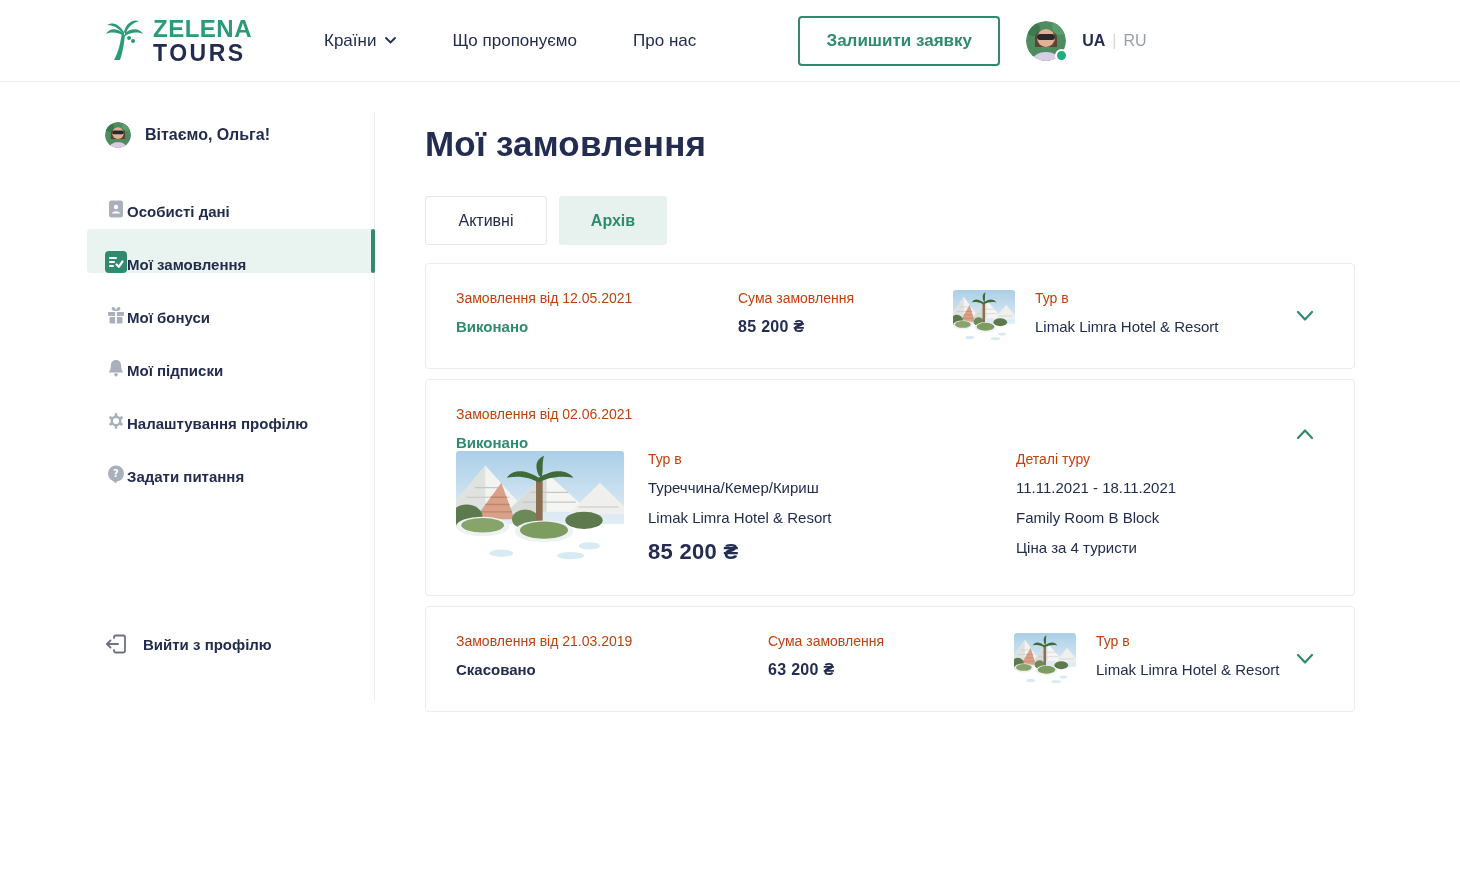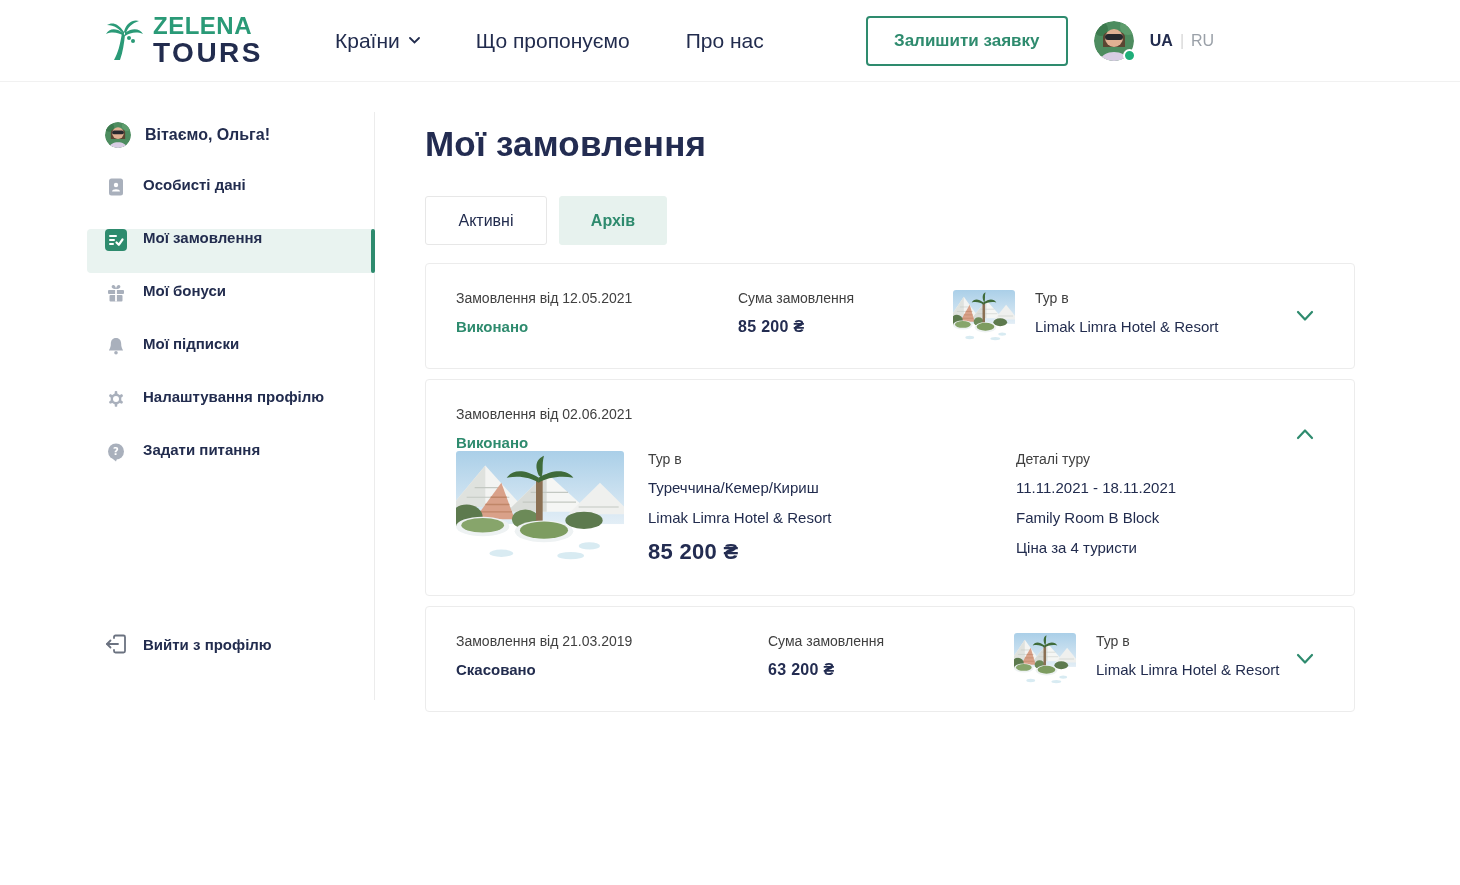--- a/index.html
+++ b/index.html
@@ -5,23 +5,23 @@
   * { margin:0; padding:0; box-sizing:border-box; }
   html,body { width:1460px; height:885px; background:#fff; overflow:hidden;
     font-family:"Liberation Sans","DejaVu Sans",sans-serif; color:#232c51; }
 
   
   .header { height:82px; display:flex; align-items:center; padding:0 58px 0 105px;
     background:#fff; border-bottom:1px solid #f1f1f1; position:relative; }
   .logo { display:flex; align-items:center; gap:8px; cursor:pointer; }
   .logo-text { line-height:1; font-weight:800; letter-spacing:.5px; }
   .logo-line1 { color:#2a9a77; font-size:24px; display:block; }
-  .logo-line2 { color:#222c4e; font-size:28px; display:block; margin-top:1px; letter-spacing:2.5px; }
+  .logo-line2 { color:#222c4e; font-size:23px; display:block; margin-top:1px; letter-spacing:2.5px; }
   .nav { display:flex; align-items:center; margin-left:72px; gap:56px; }
-  .nav-item { font-size:21px; font-weight:500; color:#222c4e; display:flex; align-items:center; gap:9px; cursor:pointer; white-space:nowrap; }
+  .nav-item { font-size:17px; font-weight:500; color:#222c4e; display:flex; align-items:center; gap:9px; cursor:pointer; white-space:nowrap; }
   .chev { width:11px; height:7px; }
   .cta-btn { margin-left:102px; width:202px; height:50px; background:#fff; border:2px solid #2e8b6e;
     border-radius:4px; color:#2e8b6e; font-size:17px; font-weight:700; cursor:pointer;
     font-family:"Liberation Sans","DejaVu Sans",sans-serif; }
   .phone-wrap { margin-left:48px; display:flex; align-items:center; position:relative; }
   .phone { font-size:17px; font-weight:500; color:#222c4e; white-space:nowrap; }
   .dots-circle { width:50px; height:50px; border:1px solid #e3e3e3; border-radius:50%;
     display:flex; align-items:center; justify-content:center; margin-left:-24px; cursor:pointer; flex:none; }
   .dots { display:flex; flex-direction:column; gap:3px; margin-left:18px; }
   .dots i { width:3px; height:3px; background:#222c4e; border-radius:50%; }
@@ -34,21 +34,21 @@
   .lang-sep { color:#d7d7d7; font-weight:300; }
   .lang-other { color:#9aa0a8; cursor:pointer; }
 
   
   .page { display:flex; }
   .sidebar { width:375px; flex:none; padding:40px 0 0 105px; position:relative; height:803px; }
   .sidebar-border { position:absolute; right:0; top:30px; height:588px; width:1px; background:#ececec; }
   .greeting { display:flex; align-items:center; gap:14px; margin-bottom:28px; }
   .greeting-avatar { width:26px; height:26px; border-radius:50%; overflow:hidden; flex:none; }
   .greeting-text { font-size:16px; font-weight:700; color:#222c4e; }
-  .side-item { display:flex; align-items:flex-start; gap:16px; height:44px; padding-left:18px;
+  .side-item { display:flex; align-items:flex-end; gap:0; height:44px; padding-left:18px;
     margin-left:-18px; width:288px; font-size:15px; font-weight:600; color:#222c4e;
     cursor:pointer; margin-bottom:9px; position:relative; border-radius:4px 0 0 4px; }
   .side-item.active { background:#e9f3f0; }
   .side-item.active::after { content:""; position:absolute; right:0; top:0; bottom:0; width:4px;
     background:#2e8b6e; border-radius:2px; }
   .side-icon { width:22px; height:22px; flex:none; display:flex; align-items:center; justify-content:center; }
   .logout { display:flex; align-items:center; gap:16px; margin-top:148px; font-size:15px;
     font-weight:600; color:#222c4e; cursor:pointer; padding-left:0; }
 
   .content { padding:42px 0 0 50px; }
@@ -56,21 +56,21 @@
   .tabs { display:flex; gap:12px; margin-top:32px; }
   .tab { height:49px; display:flex; align-items:center; justify-content:center; font-size:16px;
     cursor:pointer; border-radius:3px; }
   .tab--inactive { width:122px; background:#fff; border:1px solid #e7e7e7; color:#222c4e; font-weight:500; }
   .tab--active { width:108px; background:#e7f2ee; border:1px solid #e7f2ee; color:#2e8b6e; font-weight:700; }
 
   
   .cards { margin-top:18px; width:930px; display:flex; flex-direction:column; gap:10px; }
   .card { background:#fff; border:1px solid #ececec; border-radius:4px; padding:26px 30px; position:relative; }
   .card-row { display:flex; align-items:flex-start; }
-  .lbl { font-size:14px; color:#404040; margin-bottom:12px; }
+  .lbl { font-size:14px; color:#c2410c; margin-bottom:12px; }
   .status { font-size:15px; font-weight:700; }
   .status--green { color:#2e8b6e; }
   .status--dark { color:#222c4e; }
   .price { font-size:16px; font-weight:800; color:#232c51; letter-spacing:.3px; }
   .col-date { width:282px; flex:none; }
   .col-sum { width:215px; flex:none; }
   .col-tour { display:flex; gap:20px; flex:1; }
   .thumb { width:62px; height:52px; border-radius:3px; overflow:hidden; flex:none; }
   .thumb svg, .photo svg { display:block; width:100%; height:100%; }
   .hotel-name { font-size:15px; color:#222c4e; }

